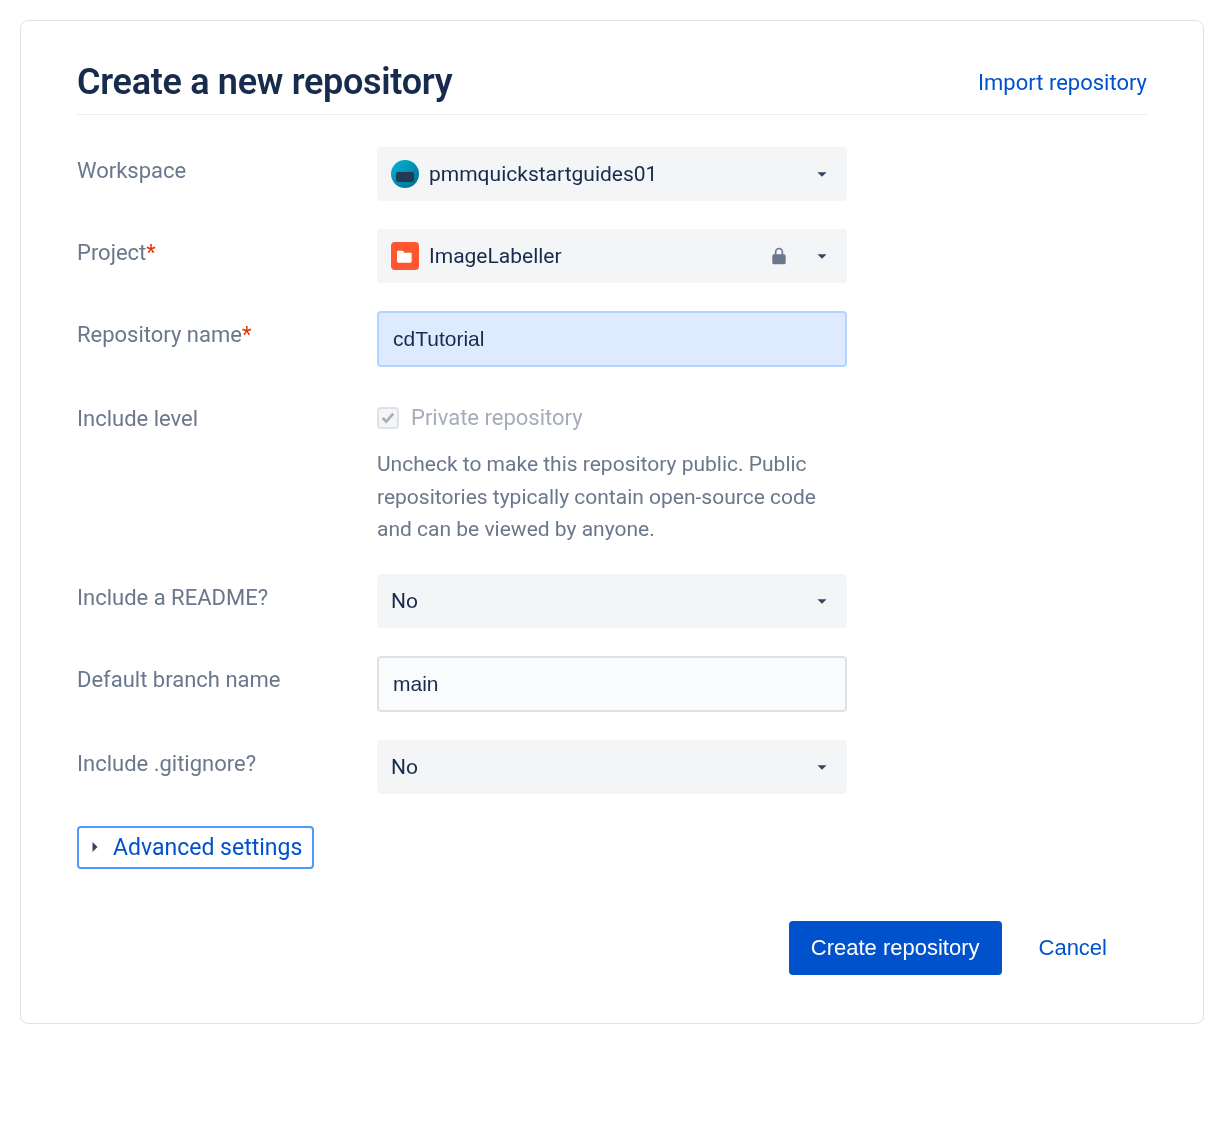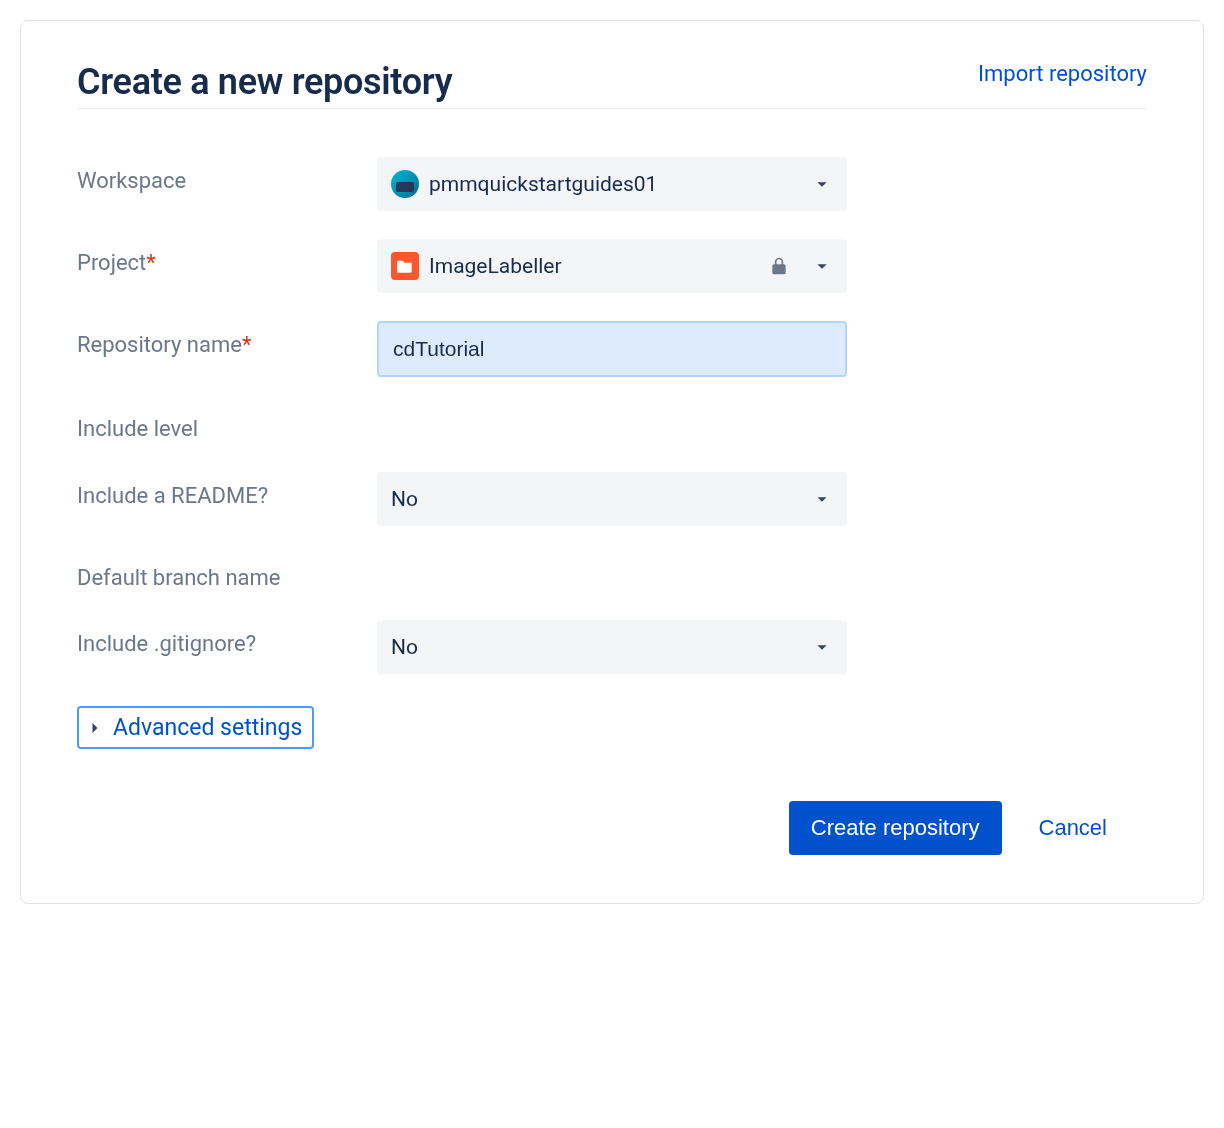--- a/index.html
+++ b/index.html
@@ -16,23 +16,24 @@
     .card {
       border: 1px solid #DFE1E6;
       border-radius: 8px;
       padding: 40px 56px 48px 56px;
       max-width: 1184px;
       margin: 0 auto;
     }
     .header-row {
       display: flex;
       justify-content: space-between;
-      padding-bottom: 5px;
+      align-items: center;
+      padding-bottom: 11px;
       border-bottom: 1px solid #EBECF0;
-      margin-bottom: 48px;
+      margin-bottom: 32px;
     }
     .page-title {
       font-size: 36px;
       font-weight: 600;
       color: #172B4D;
       letter-spacing: -0.3px;
     }
     .import-link {
       color: #0052CC;
       font-size: 22px;
@@ -274,38 +275,52 @@
       <span>Repository name</span><span class="required">*</span>
     </div>
     <div class="form-control-wrap">
       <input type="text" class="text-input highlighted" value="cdTutorial" style="">
     </div>
   </div>
 
   
   <div class="form-row">
     <div class="form-label">Include level</div>
+    <div class="form-control-wrap">
+      <div class="checkbox-row">
+        <span class="checkbox-disabled">
+          <svg viewBox="0 0 16 16">
+              <polyline points="2,8 6,12 14,3"></polyline>
+            </svg>
+        </span>
+        <span class="checkbox-label-disabled">Private repository</span>
+      </div>
+      <div class="help-text">Uncheck to make this repository public. Public repositories typically contain open-source code and can be viewed by anyone.</div>
+    </div>
   </div>
 
   
   <div class="form-row">
     <div class="form-label">Include a README?</div>
     <div class="form-control-wrap">
       <div class="select-box">
         <span class="value no-icon">No</span>
         <svg class="chevron-icon" viewBox="0 0 24 24">
             <path d="M7 10l5 5 5-5z"></path>
           </svg>
       </div>
     </div>
   </div>
 
   
   <div class="form-row">
     <div class="form-label">Default branch name</div>
+    <div class="form-control-wrap">
+      <input type="text" class="text-input" value="main" style="">
+    </div>
   </div>
 
   
   <div class="form-row">
     <div class="form-label">Include .gitignore?</div>
     <div class="form-control-wrap">
       <div class="select-box">
         <span class="value no-icon">No</span>
         <svg class="chevron-icon" viewBox="0 0 24 24">
             <path d="M7 10l5 5 5-5z"></path>

